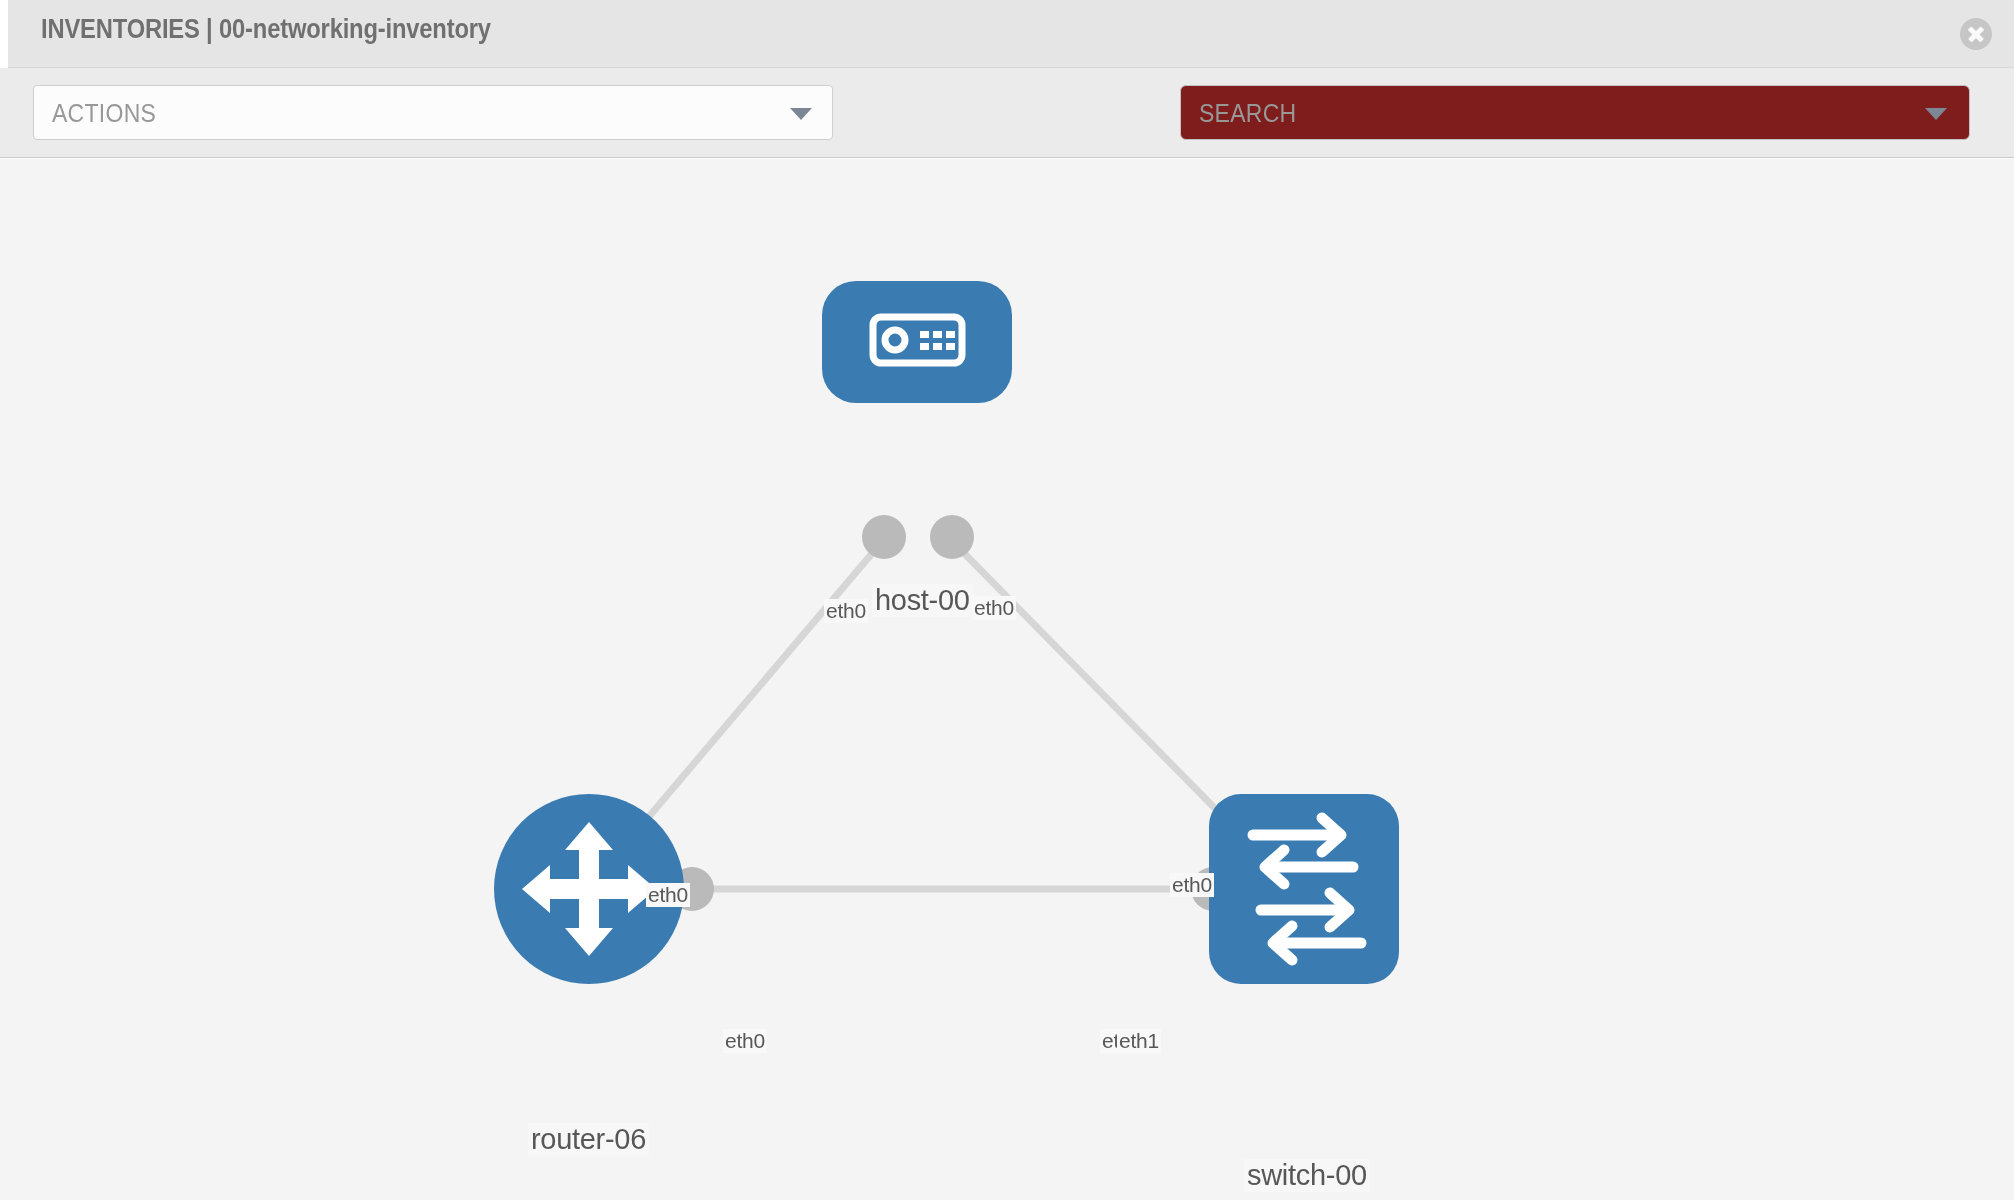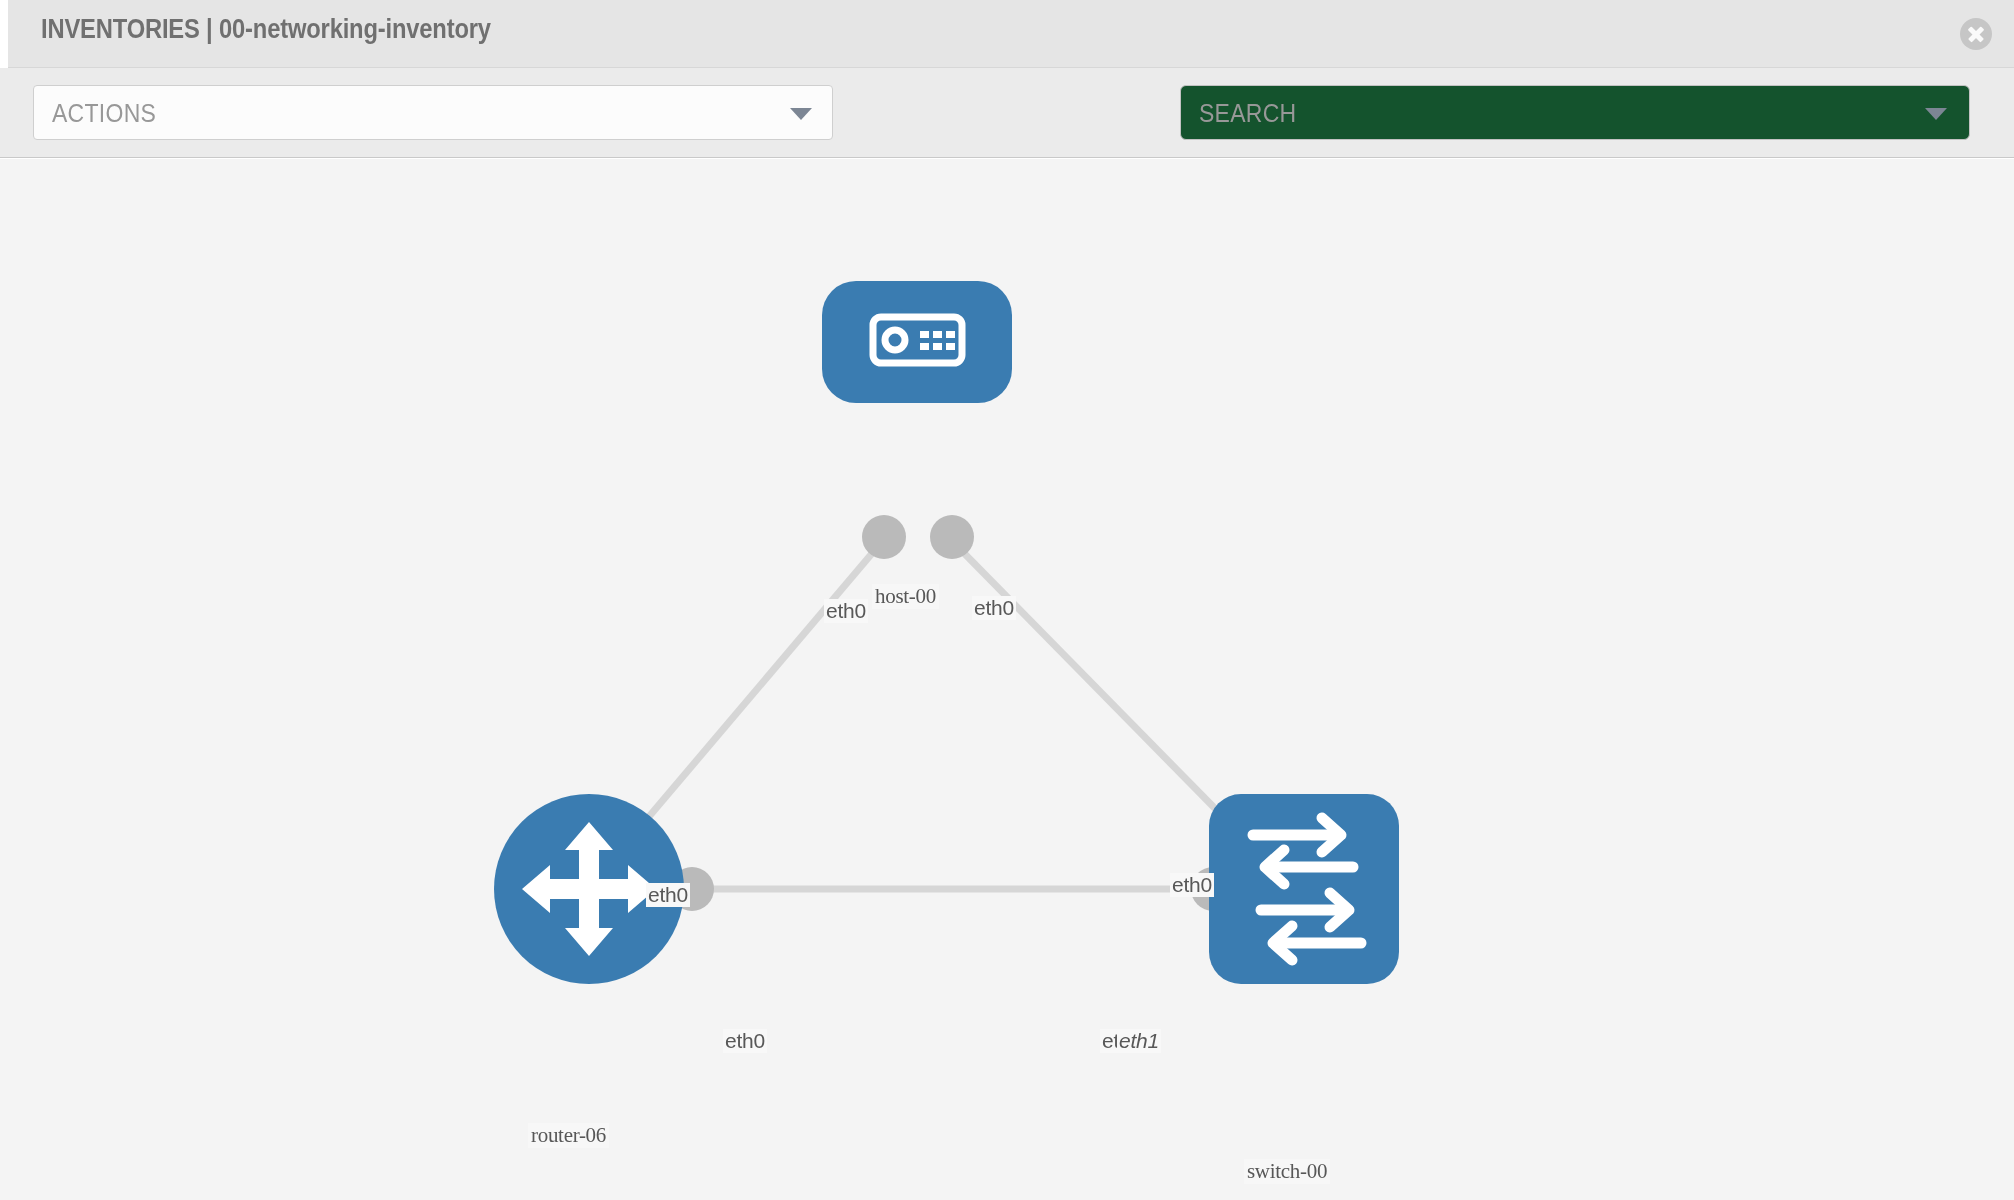--- a/index.html
+++ b/index.html
@@ -105,21 +105,21 @@
     position: absolute;
     left: 1112px; top: 90px;
     width: 36px; height: 36px;
     cursor: pointer;
   }
 
   .search-box {
     position: absolute;
     left: 1180px; top: 17px;
     width: 790px; height: 55px;
-    background: #14532d;
+    background: #7f1d1d;
     border: 1px solid #c2c2c2;
     border-radius: 6px;
   }
   .search-label {
     position: absolute;
     left: 18px; top: 13px;
     font-size: 25px;
     color: #989898;
     letter-spacing: 0.3px;
     font-family: "Liberation Sans Narrow", "Liberation Sans", sans-serif;
@@ -139,27 +139,26 @@
   }
   .topology-svg {
     position: absolute;
     left: 0; top: 0;
     width: 2014px; height: 1041px;
   }
 
   
   .node-label {
     position: absolute;
-    font-size: 21px;
+    font-size: 29px;
     color: #575757;
     background: #f7f7f7;
     white-space: nowrap;
     padding: 0 3px;
     letter-spacing: -0.3px;
-    font-family: Liberation Serif, serif;
   }
   .iface-label {
     position: absolute;
     font-size: 21px;
     color: #585858;
     background: #f8f8f8;
     white-space: nowrap;
     padding: 0 2px;
     letter-spacing: -0.2px;
   }
@@ -268,20 +267,20 @@
     </svg>
 
     <div class="iface-label" style="left:824px; top:440px;">eth0</div>
     <div class="iface-label" style="left:972px; top:437px;">eth0</div>
 
     <div class="iface-label" style="left:646px; top:724px;">eth0</div>
     <div class="iface-label" style="left:1170px; top:714px;">eth0</div>
 
     <div class="iface-label" style="left:723px; top:870px;">eth0</div>
     <div class="iface-label" style="left:1100px; top:870px;">eth0</div>
-    <div class="iface-label" style="left:1117px; top:870px;font-style:italic;">eth1</div>
+    <div class="iface-label" style="left:1117px; top:870px;">eth1</div>
 
     <div class="node-label" style="left:872px; top:425px;">host-00</div>
     <div class="node-label" style="left:528px; top:964px;">router-06</div>
     <div class="node-label" style="left:1244px; top:1000px;">switch-00</div>
 
   </div>
 </div>
 
 </body></html>

